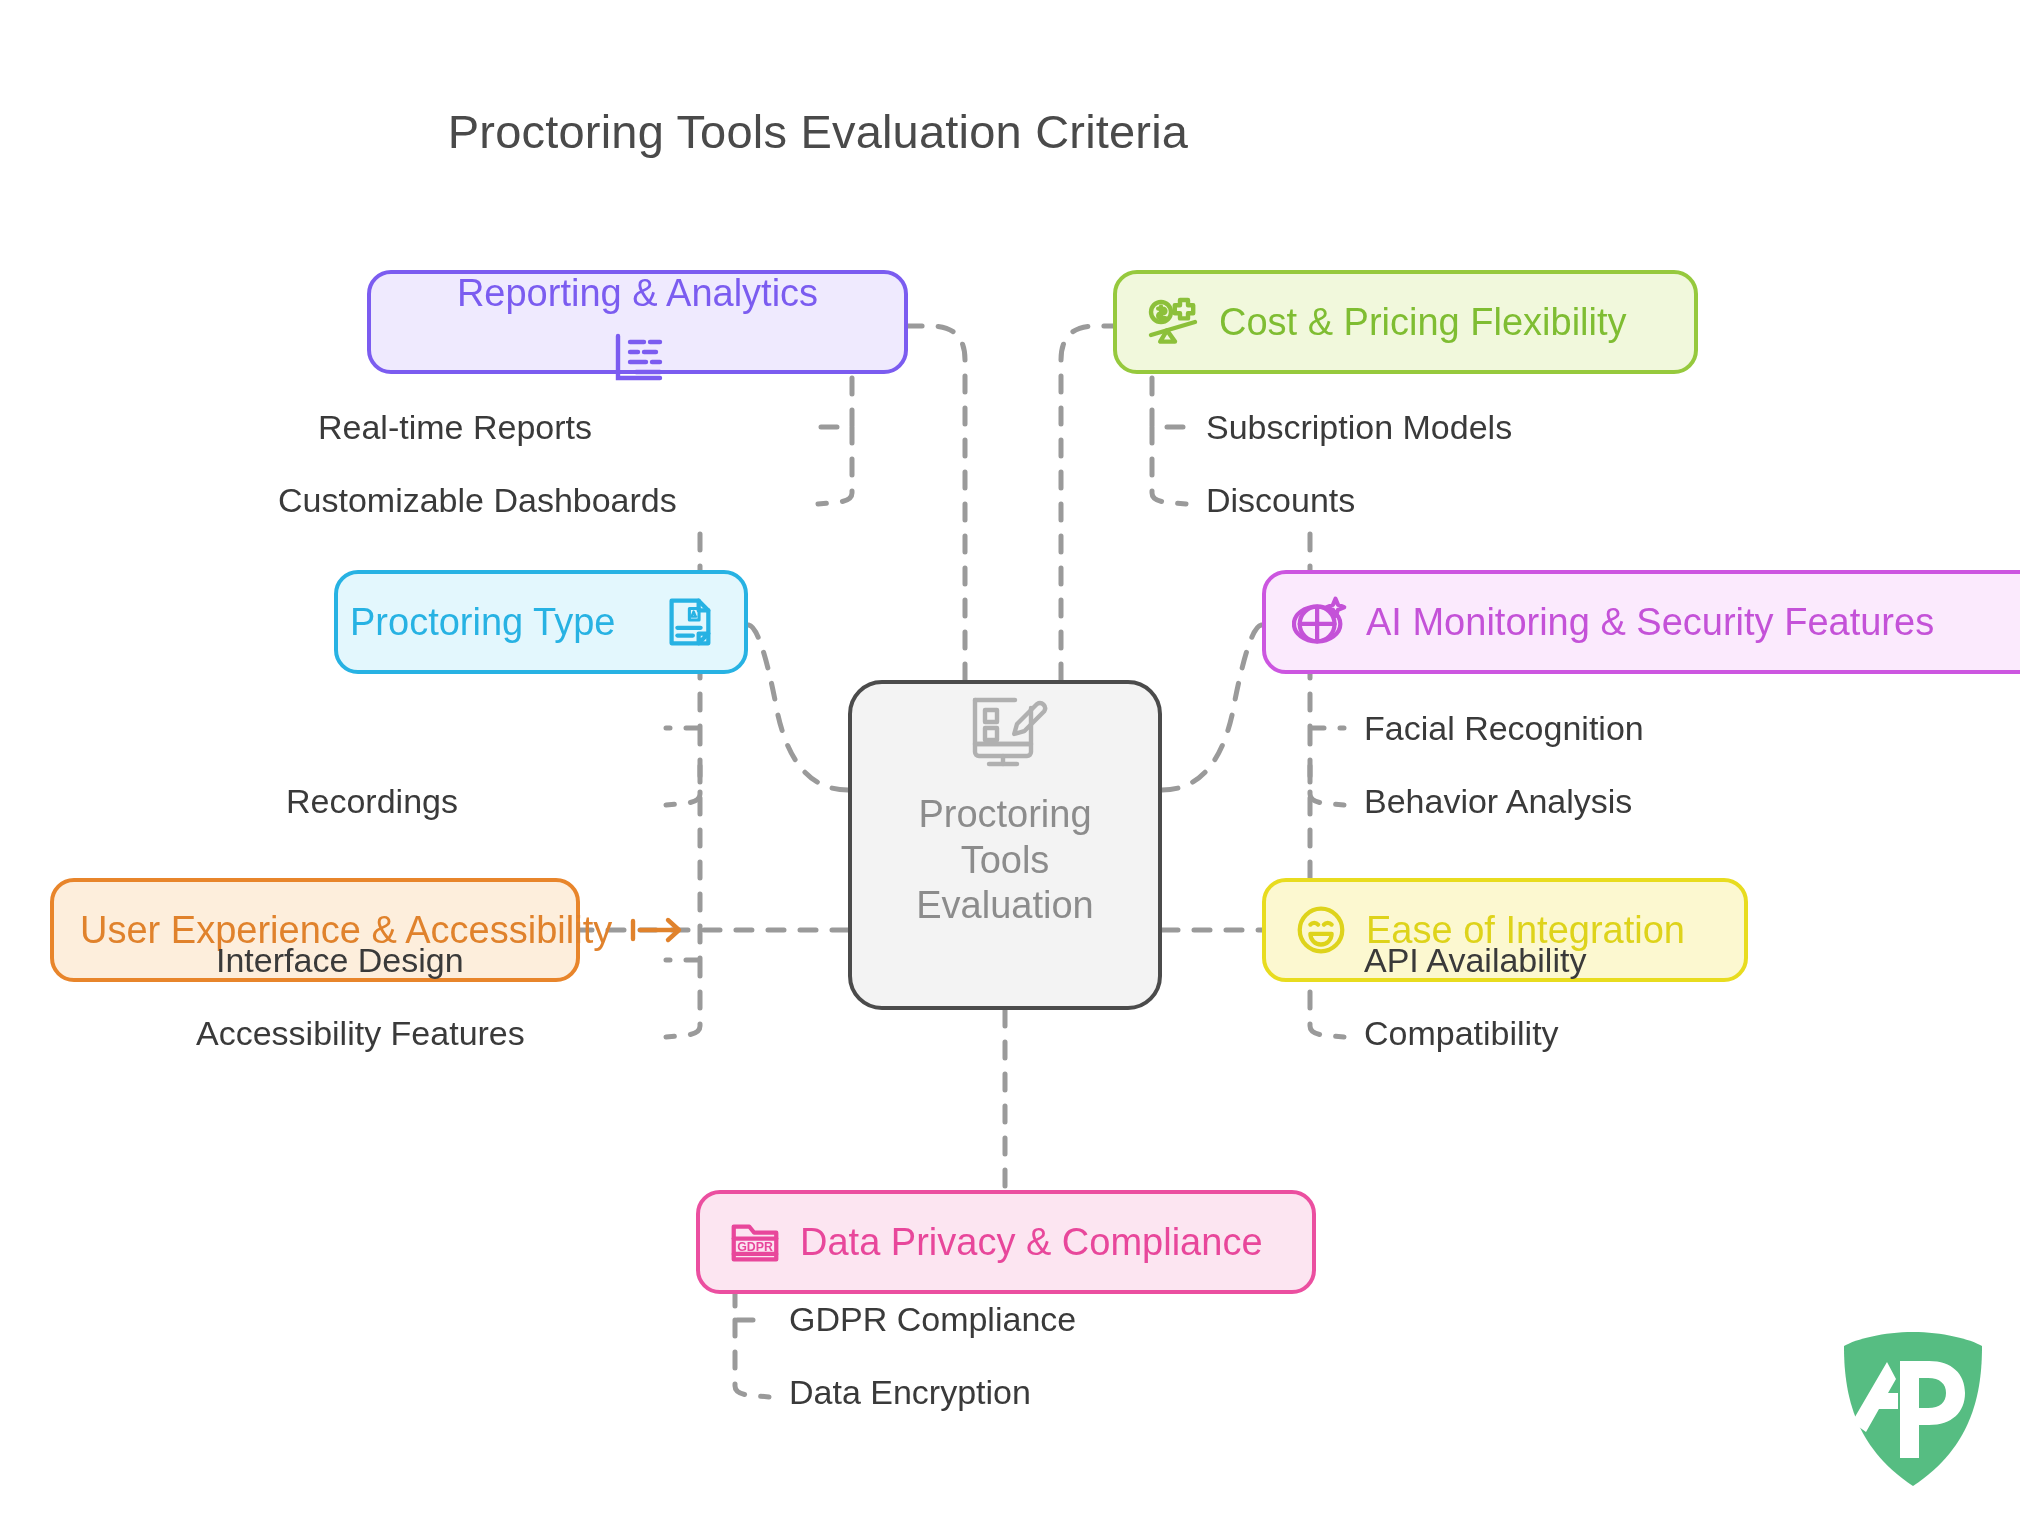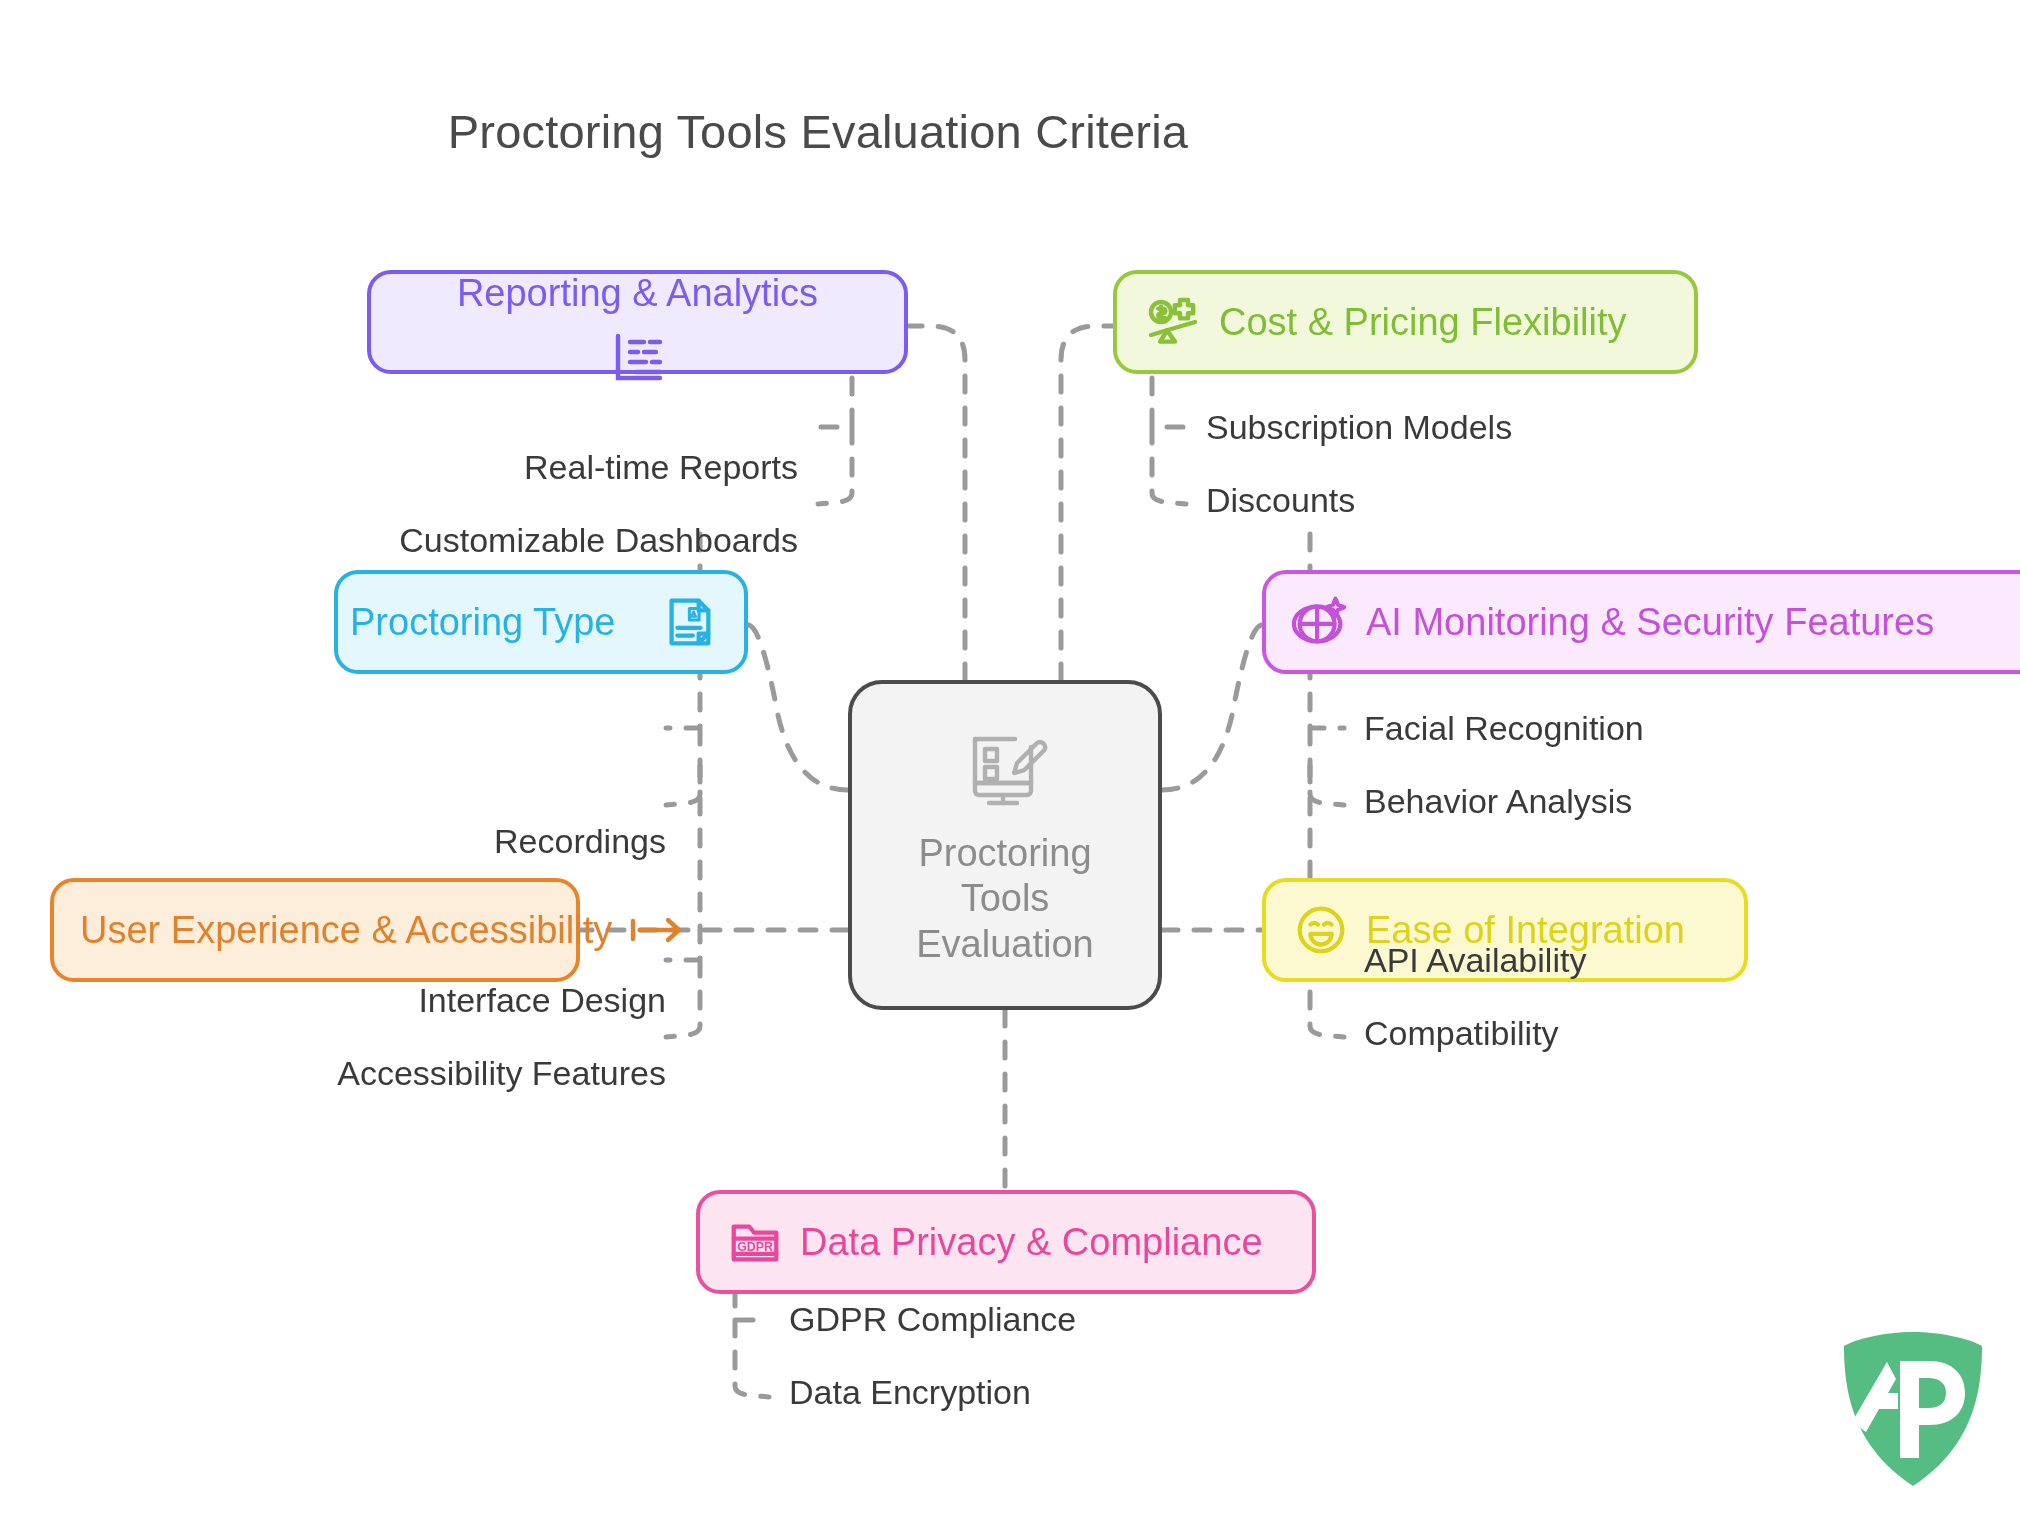--- a/index.html
+++ b/index.html
@@ -44,21 +44,20 @@
     left: 848px;
     top: 680px;
     width: 314px;
     height: 330px;
     border: 4px solid #4b4b4b;
     border-radius: 34px;
     background: #f3f3f3;
     display: flex;
     flex-direction: column;
     align-items: center;
-    justify-content: center;
   }
   .hub-icon { margin-bottom: 12px; }
   .hub-label {
     font-size: 38px;
     line-height: 1.20;
     color: #8c8c8c;
     text-align: center;
     white-space: pre-line;
   }
 
@@ -89,21 +88,21 @@
   .pill.icon-right { justify-content: space-between; }
 
   
   .leaf {
     position: absolute;
     font-size: 34px;
     color: #3a3a3a;
     white-space: nowrap;
     line-height: 1;
   }
-  .leaf.right-align { text-align: right; margin-top: 40px; }
+  .leaf.right-align { text-align: left; }
 
   
   .logo {
     position: absolute;
     left: 1838px;
     top: 1330px;
     width: 150px;
     height: 160px;
   }
 </style>

